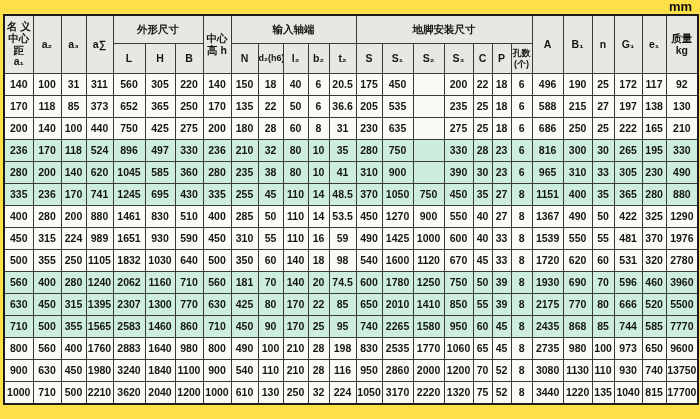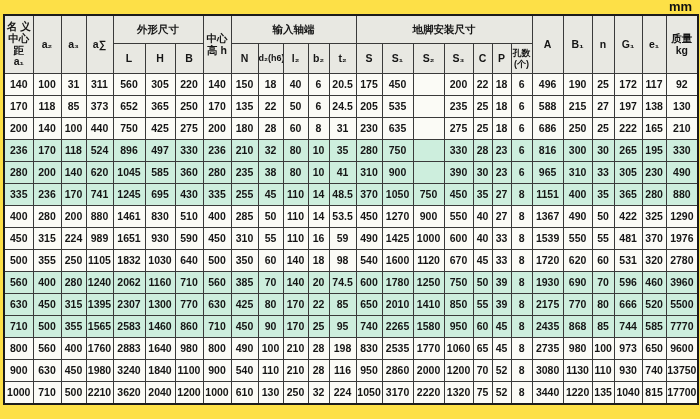--- a/index.html
+++ b/index.html
@@ -153,21 +153,21 @@
           <td>85</td>
           <td>373</td>
           <td>652</td>
           <td>365</td>
           <td>250</td>
           <td>170</td>
           <td>135</td>
           <td>22</td>
           <td>50</td>
           <td>6</td>
-          <td>24.5</td>
+          <td>36.6</td>
           <td>205</td>
           <td>535</td>
           <td></td>
           <td>235</td>
           <td>25</td>
           <td>18</td>
           <td>6</td>
           <td>588</td>
           <td>215</td>
           <td>27</td>
@@ -373,21 +373,21 @@
         </tr>
         <tr class="tint">
           <td>560</td>
           <td>400</td>
           <td>280</td>
           <td>1240</td>
           <td>2062</td>
           <td>1160</td>
           <td>710</td>
           <td>560</td>
-          <td>385</td>
+          <td>181</td>
           <td>70</td>
           <td>140</td>
           <td>20</td>
           <td>74.5</td>
           <td>600</td>
           <td>1780</td>
           <td>1250</td>
           <td>750</td>
           <td>50</td>
           <td>39</td>

